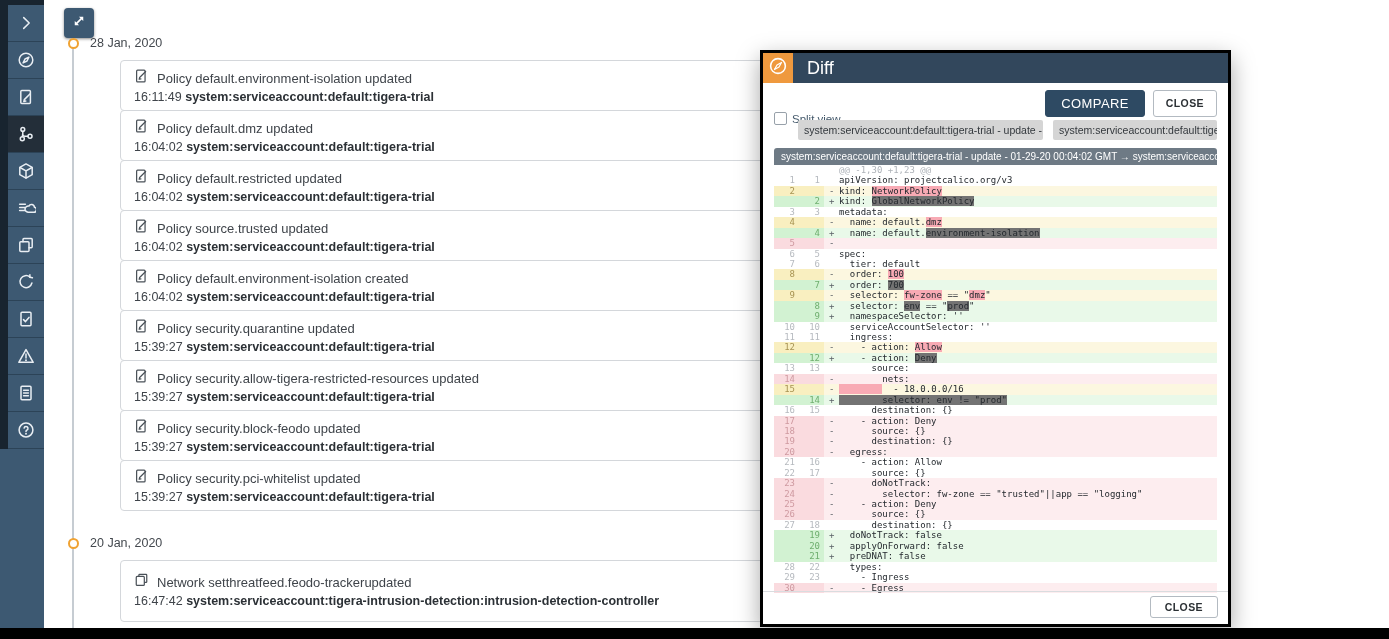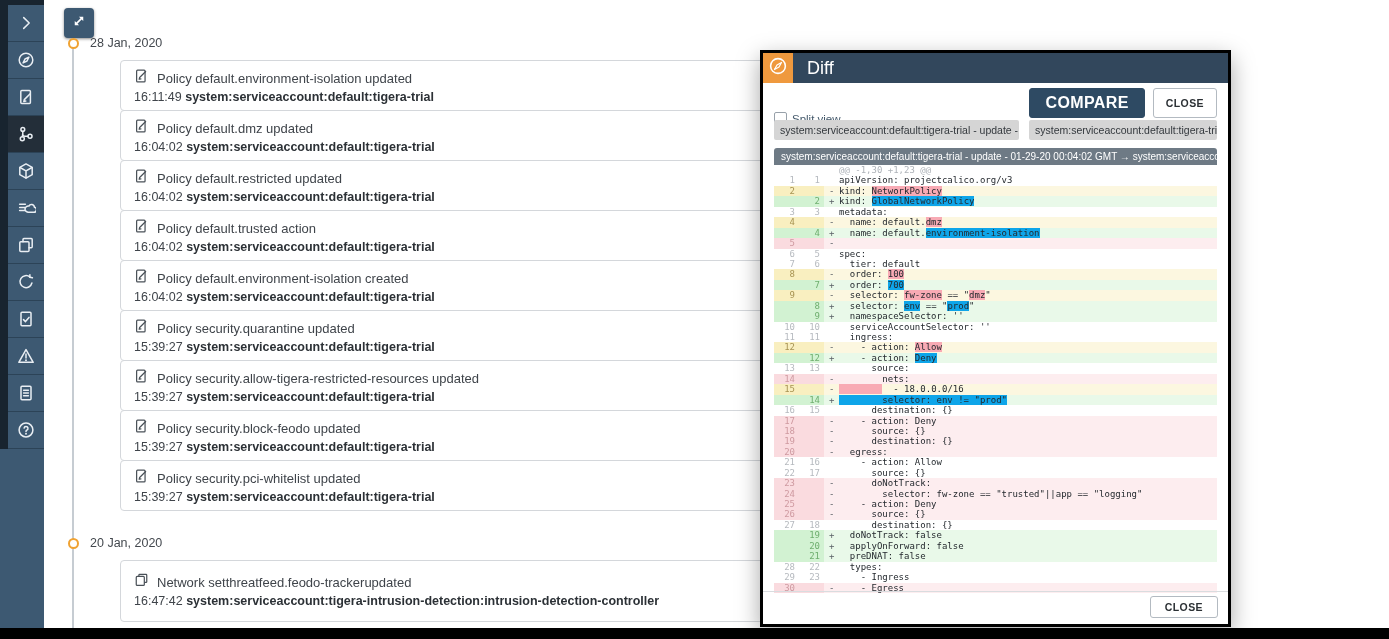--- a/index.html
+++ b/index.html
@@ -45,43 +45,43 @@
          border:3px solid #000;box-sizing:border-box;z-index:10;box-shadow:0 8px 22px rgba(0,0,0,.35);}
   .m-header{height:30px;background:#32475c;display:flex;align-items:center;}
   .m-logo{width:30px;height:30px;background:#ef993e;display:flex;align-items:center;justify-content:center;flex:none;}
   .m-title{color:#fff;font-size:18px;margin-left:14px;}
   .m-body{position:relative;height:calc(100% - 30px);padding:8px 11px;box-sizing:border-box;}
   .m-controls{display:flex;align-items:center;height:24px;}
   .splitview{display:flex;align-items:center;gap:5px;margin-top:31px;}
   .checkbox{width:11px;height:11px;border:1px solid #98a1aa;background:#fff;border-radius:2px;cursor:pointer;}
   .split-label{font-size:11.5px;color:#44596b;}
   .m-buttons{margin-left:auto;display:flex;gap:8px;}
-  .btn-compare{background:#2e4a63;color:#fff;font-size:16px;font-weight:bold;letter-spacing:.4px;
+  .btn-compare{background:#2e4a63;color:#fff;font-size:13px;font-weight:normal;letter-spacing:.4px;
                padding:5px 15px;border-radius:3px;border:1px solid #2e4a63;cursor:pointer;}
   .btn-close{background:#fff;color:#2b3034;font-size:10.5px;font-weight:bold;letter-spacing:.4px;
              padding:5px 12px;border-radius:3px;border:1px solid #b3bac1;cursor:pointer;}
-  .m-selects{display:flex;gap:10px;margin-top:5px;}
+  .m-selects{display:flex;gap:10px;margin-top:5px;margin-left:24px;}
   .dd{height:20px;background:#d5d5d5;border-radius:2px;display:flex;align-items:center;
       padding:0 6px;font-size:10.5px;color:#33383d;white-space:nowrap;overflow:hidden;cursor:pointer;}
   .dd1{width:233px;flex:none;}
   .dd2{flex:1;}
   .diff-wrap{margin-top:8px;}
   .diff-head{background:#6e7a85;color:#fff;font-size:10px;padding:3px 7px;border-radius:3px 3px 0 0;
              white-space:nowrap;overflow:hidden;}
   .diff-body{font-family:"DejaVu Sans Mono", monospace;font-size:9px;}
   .drow{display:flex;height:10.45px;line-height:10.5px;}
   .col-old,.col-new{width:25px;text-align:right;padding-right:4px;flex:none;color:#b6babf;box-sizing:border-box;}
   .col-sign{width:15px;padding-left:5px;flex:none;color:#5a6066;box-sizing:border-box;}
   .col-content{flex:1;white-space:pre;overflow:hidden;color:#24292e;}
   .r-h .col-content{color:#aeb3b9;}
   .r-co{background:#fcf7e0;} .r-co .col-old,.r-co .col-new{background:#f9efc0;color:#a89453;}
   .r-cn,.r-a{background:#e9f9e9;} .r-cn .col-old,.r-cn .col-new,.r-a .col-old,.r-a .col-new{background:#d2f2d2;color:#6faf6f;}
   .r-ro{background:#fdedef;} .r-ro .col-old,.r-ro .col-new{background:#fadbdf;color:#cf9aa1;}
   mark{padding:0;color:inherit;background:transparent;}
-  .r-co mark{background:#f8aab4;} .r-cn mark,.r-a mark{background:#0ea5e9;}
+  .r-co mark{background:#f8aab4;} .r-cn mark,.r-a mark{background:#737373;}
   .m-footline{position:absolute;left:0;right:0;bottom:32px;border-top:1px solid #d9dcdf;}
   .btn-close-foot{position:absolute;right:10px;bottom:6px;background:#fff;color:#2b3034;font-size:10.5px;
                   font-weight:bold;letter-spacing:.4px;padding:4px 14px;border-radius:3px;
                   border:1px solid #b3bac1;cursor:pointer;}
 </style>
 </head>
 <body>
 
 <div class="screen">
   <div class="sidebar">
@@ -260,21 +260,21 @@
                     <path d="M10 7.3 L6.6 9.4 L10 11.5 Z" fill="#fff"></path>
                   </svg></span>
               </div>
             </div>
             <div class="card">
               <div class="c-line1">
                 <span><svg width="15" height="16" viewBox="0 0 16 16">
                     <rect x="2.8" y="1.8" width="9" height="12.4" rx="1" stroke="#4a5158" stroke-width="1.3" fill="none" stroke-linecap="round" stroke-linejoin="round"></rect>
                     <path d="M6 9.6 L12.4 3.2 M6 9.6 l-.5 1.9 1.9-.5" stroke="#4a5158" stroke-width="1.3" fill="none" stroke-linecap="round" stroke-linejoin="round"></path>
                   </svg></span>
-                <span class="c-title">Policy default.trusted action</span>
+                <span class="c-title">Policy source.trusted updated</span>
               </div>
               <div class="c-line2"><span>16:04:02 </span><b>system:serviceaccount:default:tigera-trial</b></div>
               <div class="diff-btn">
                 <span><svg width="17" height="13" viewBox="0 0 18 14">
   <path d="M2.6 4.6 H8.4" stroke="#fff" stroke-width="1.4" fill="none"></path>
                     <path d="M8 2.5 L11.4 4.6 L8 6.7 Z" fill="#fff"></path>
   <path d="M15.4 9.4 H9.6" stroke="#fff" stroke-width="1.4" fill="none"></path>
                     <path d="M10 7.3 L6.6 9.4 L10 11.5 Z" fill="#fff"></path>
                   </svg></span>
               </div>

